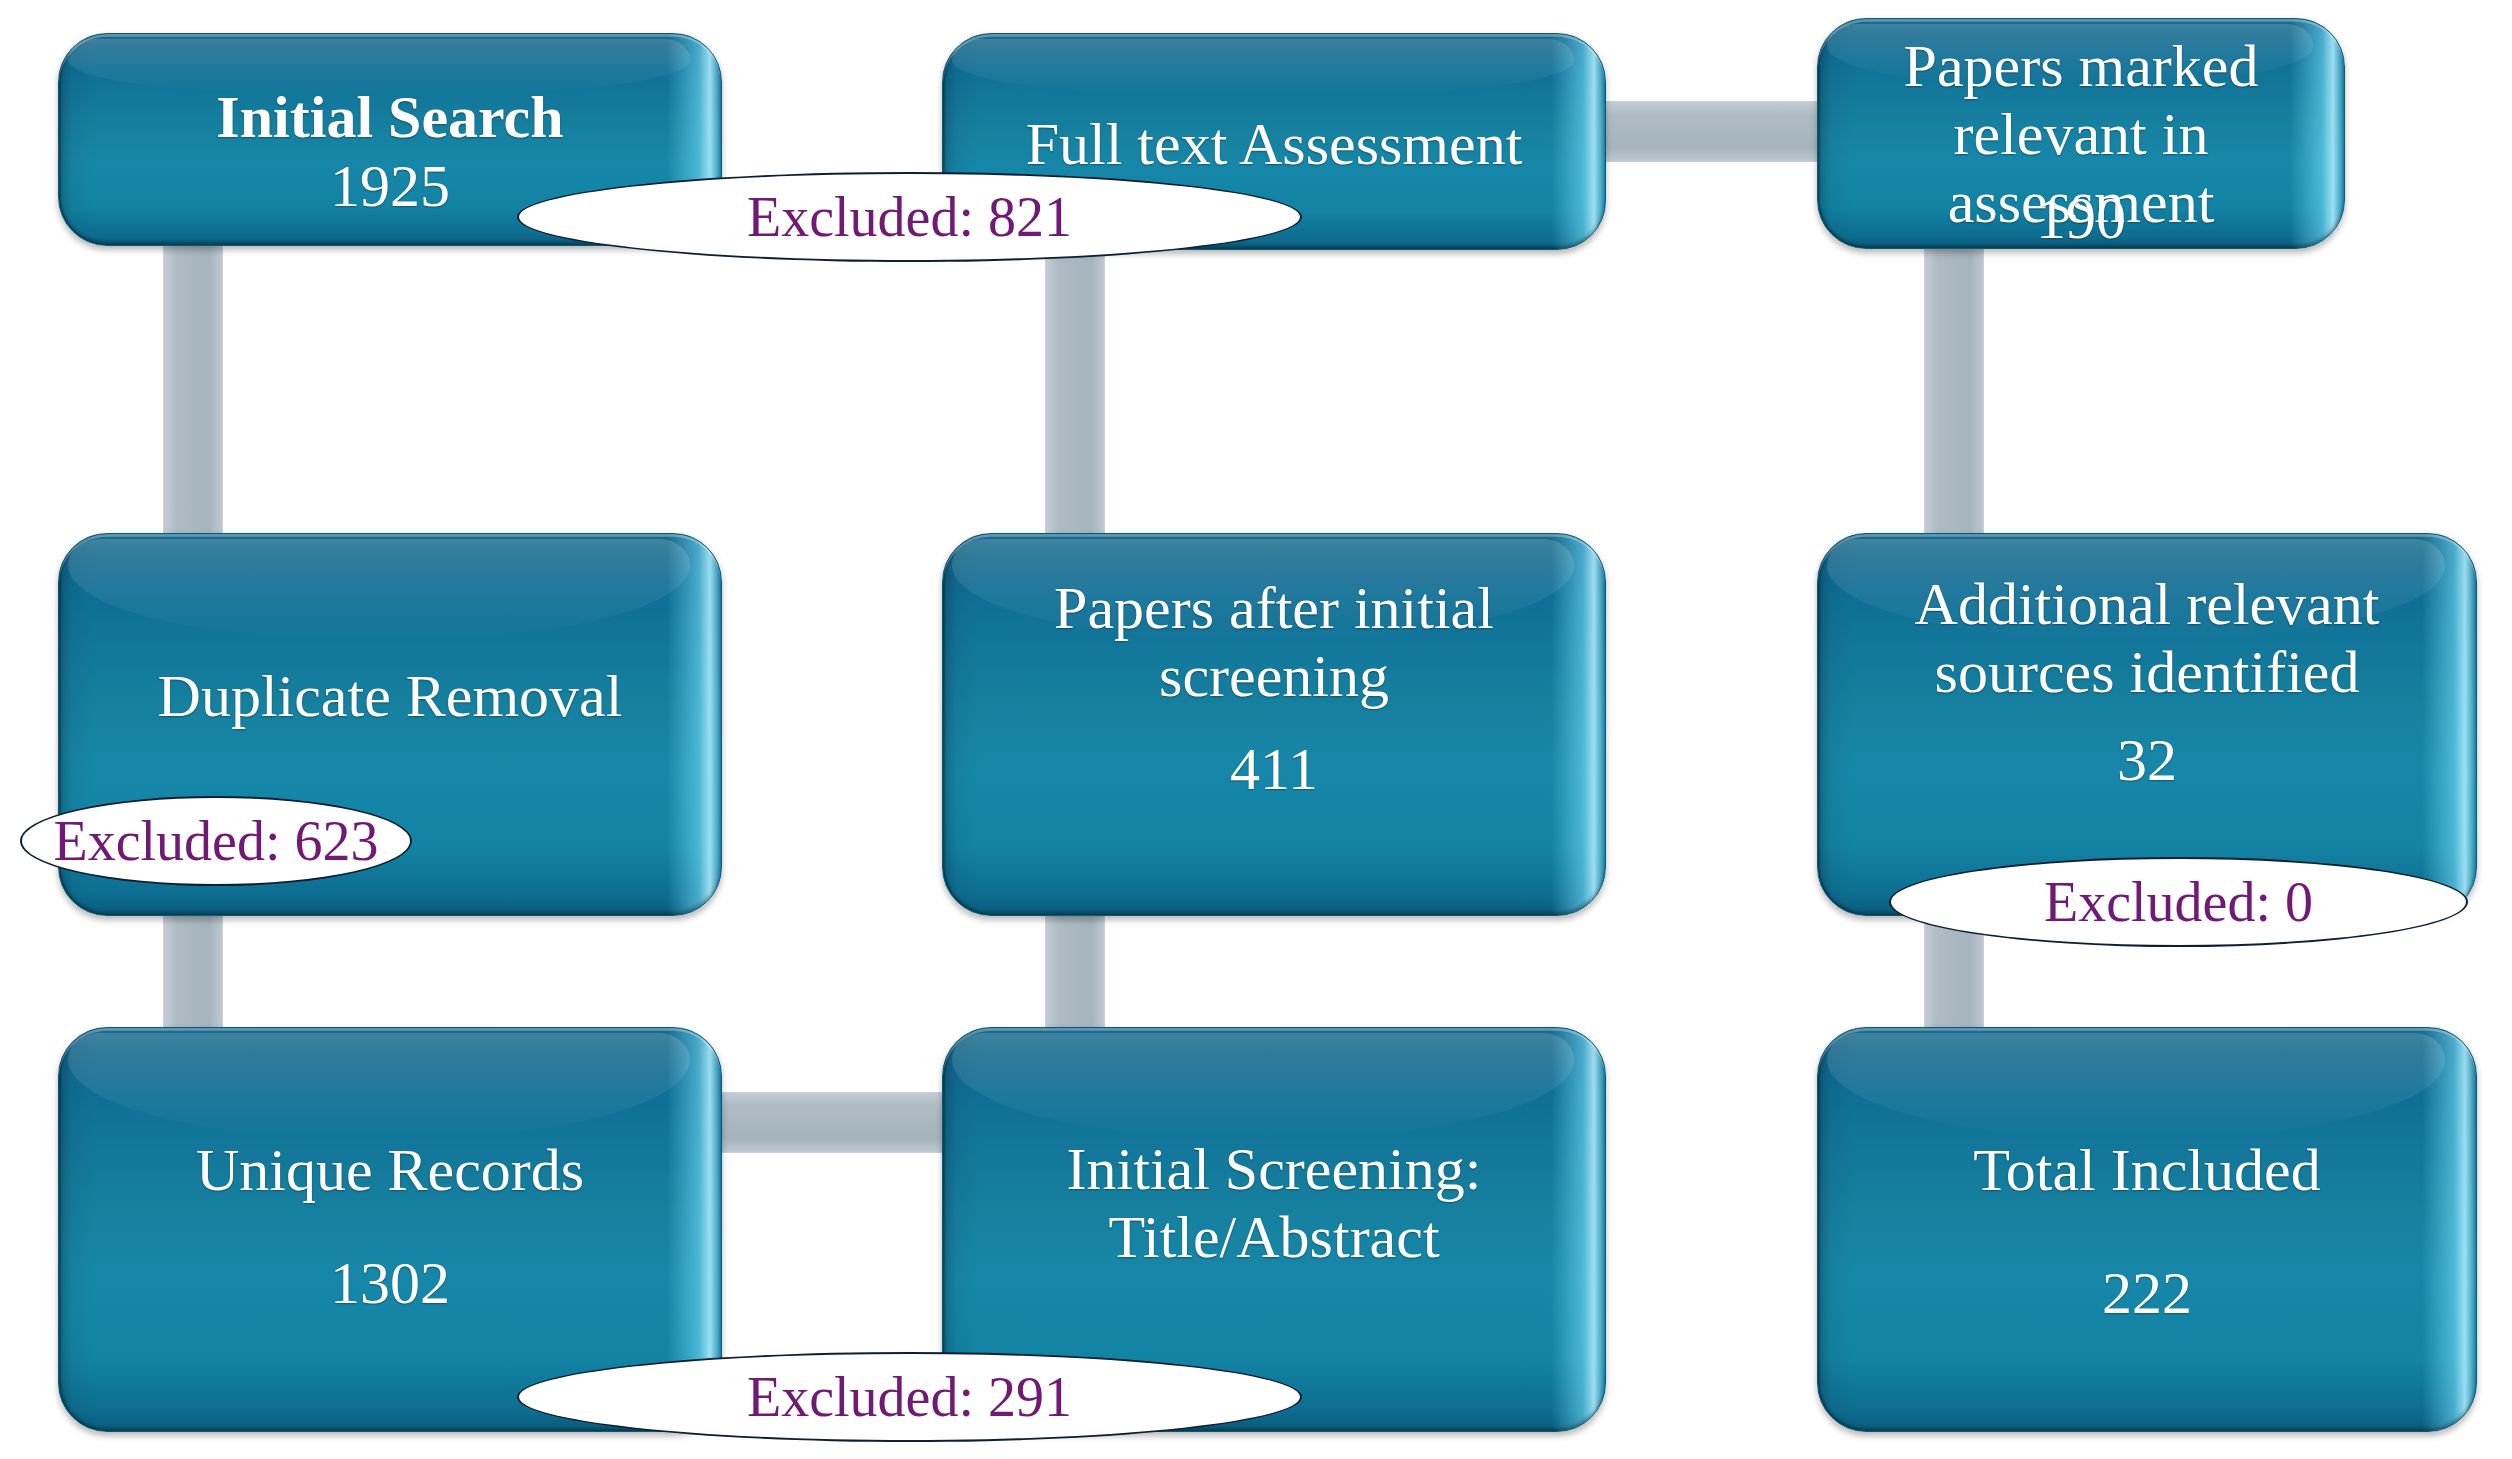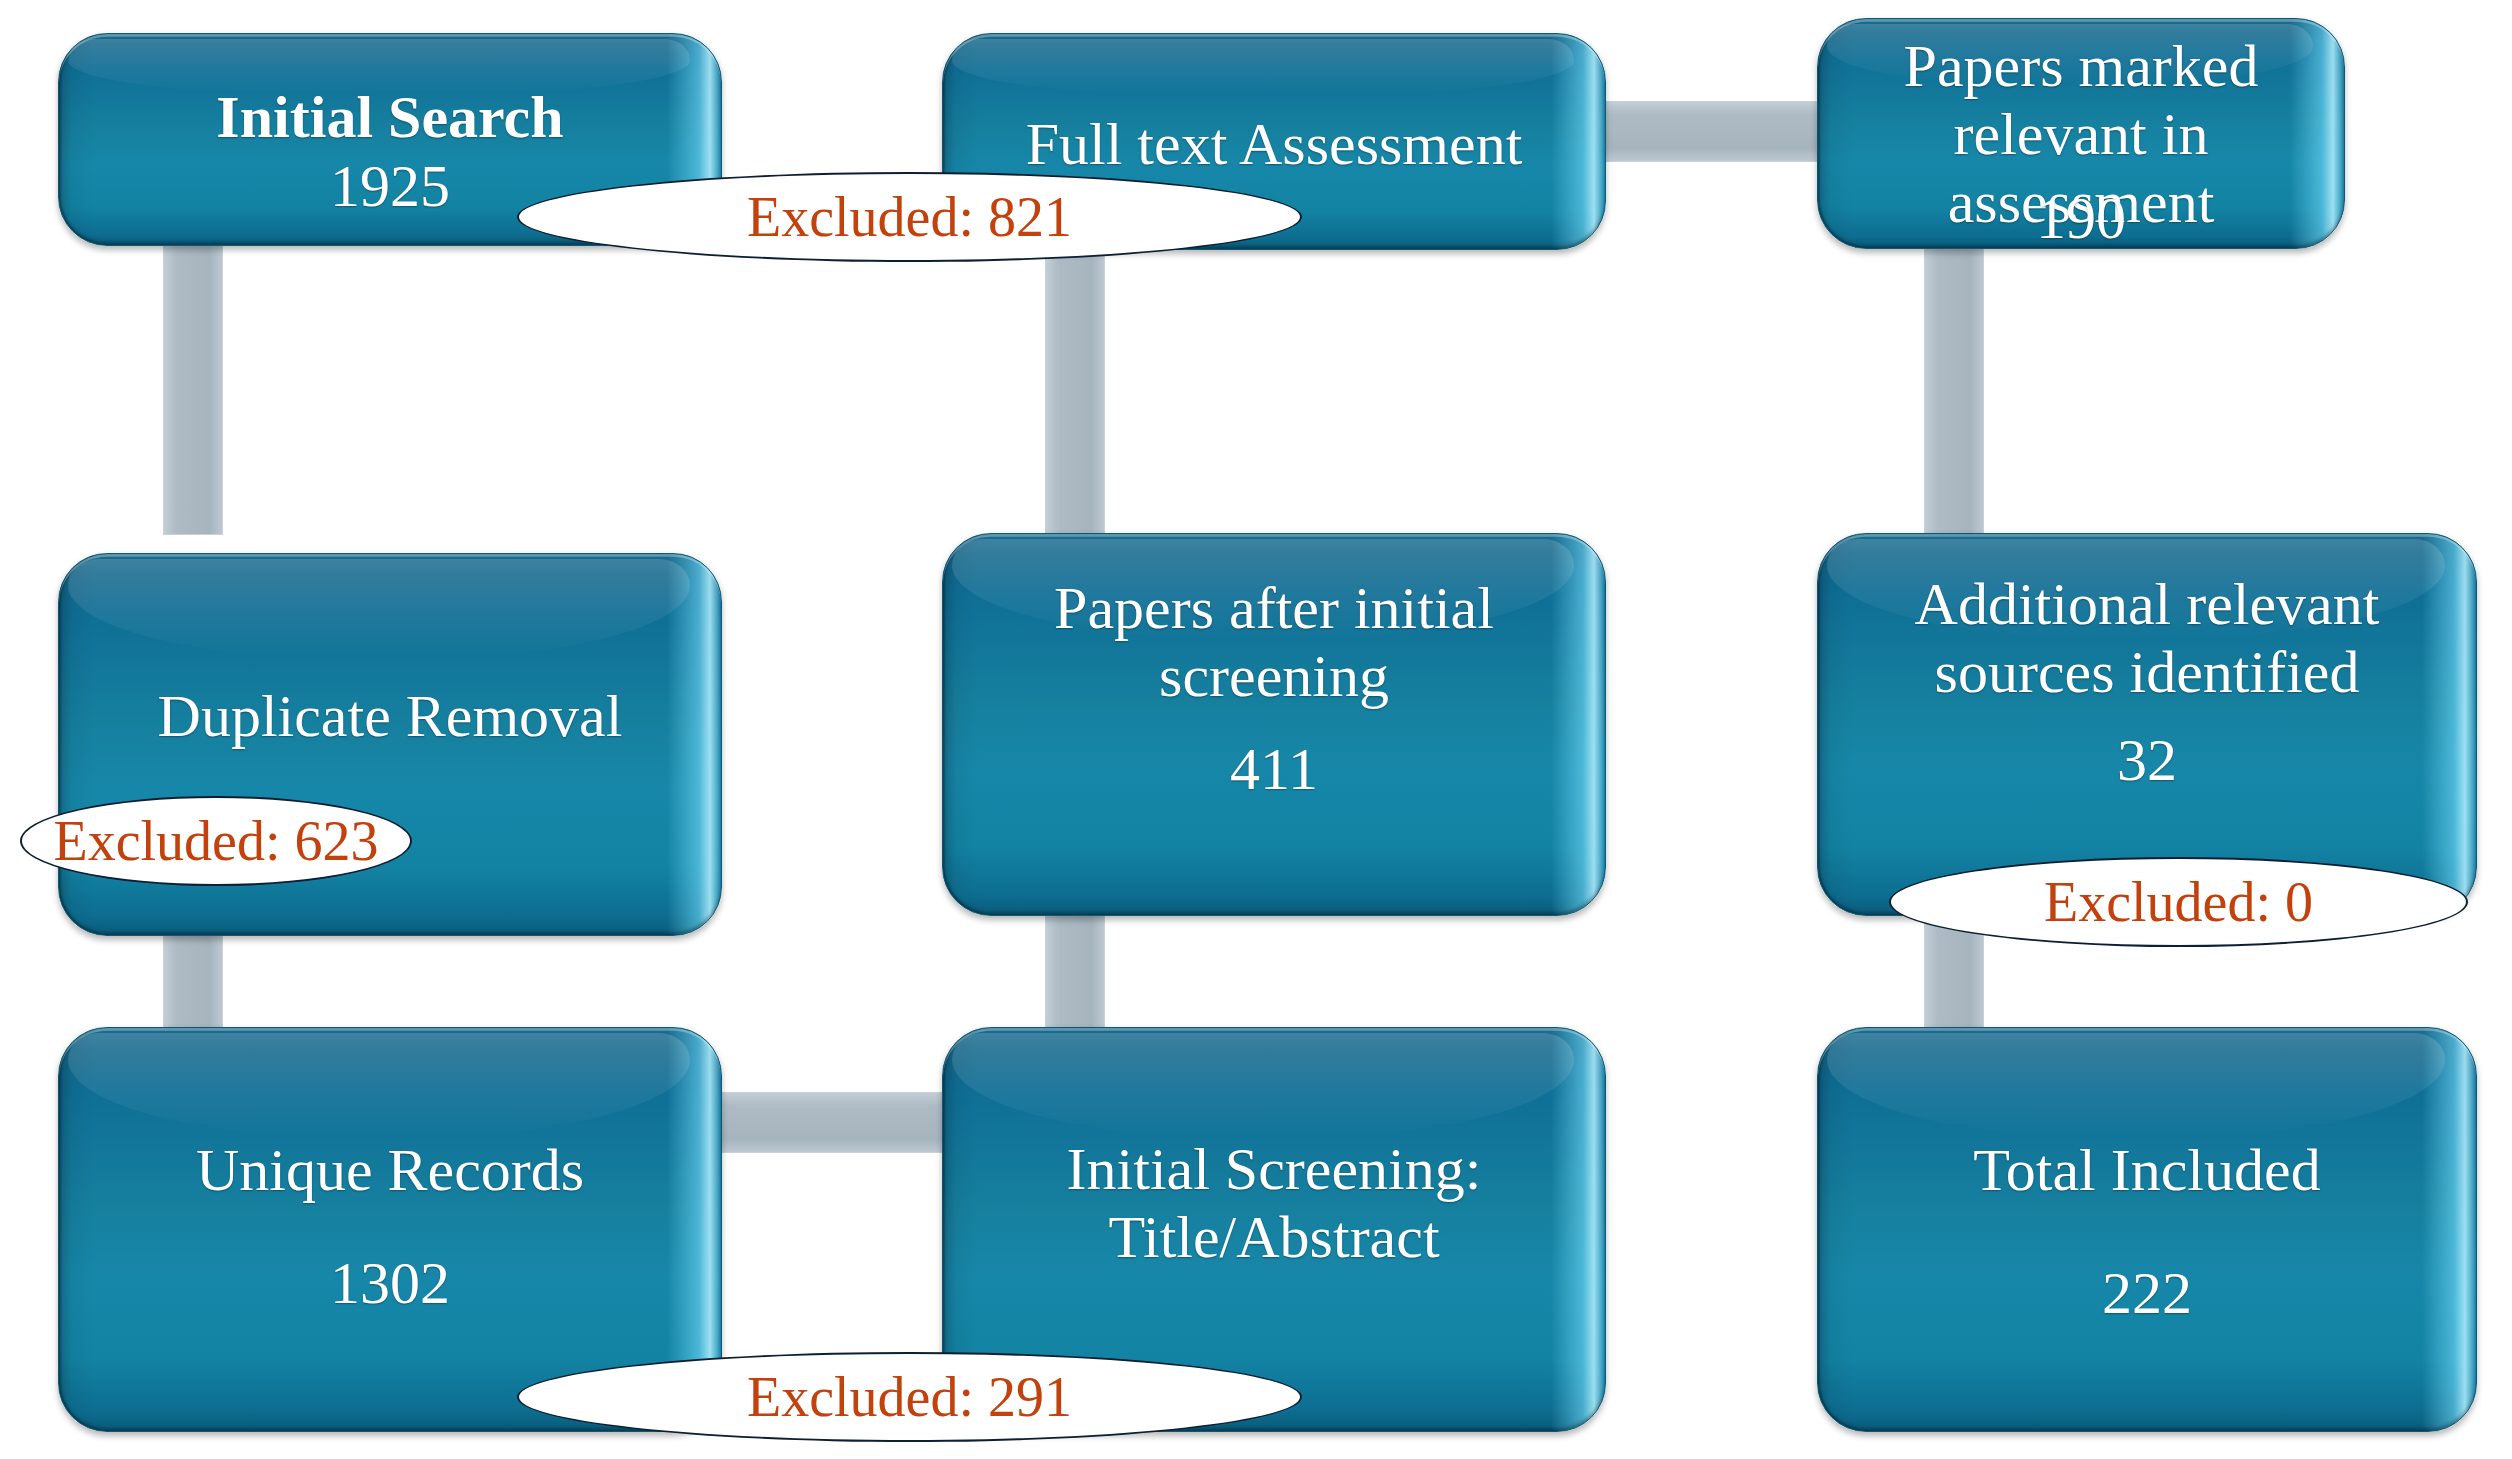--- a/index.html
+++ b/index.html
@@ -92,21 +92,21 @@
     background: #ffffff;
     border: 2.7px solid #0d1f33;
     border-radius: 50%;
     z-index: 6;
     display: flex;
     align-items: center;
     justify-content: center;
     box-sizing: border-box;
   }
   .ellipse span {
-    color: #c2410c;
+    color: #701a75;
     font-size: 56px;
     white-space: nowrap;
   }
 </style>
 </head>
 <body>
 
 <div id="diagram">
 
   <div class="connector vertical" style="left:163px; top:242px; width:60px; height:293px;"></div>
@@ -135,21 +135,21 @@
   </div>
   <div class="ellipse" style="left:517px; top:172px; width:785px; height:90px;">
     <span>Excluded: 821</span>
   </div>
 
   <div class="node" style="left:1817px; top:18px; width:528px; height:231px;">
     <div class="node-text node-label" style="top:12.7px;">Papers marked relevant in assessment</div>
     <div class="node-text node-count" style="top:165px;">190</div>
   </div>
 
-  <div class="node" style="left:58px; top:533px; width:664px; height:383px;margin-top:20px;">
+  <div class="node" style="left:58px; top:533px; width:664px; height:383px;">
     <div class="node-text node-label" style="top:128px;">Duplicate Removal</div>
   </div>
   <div class="ellipse" style="left:20px; top:796px; width:392px; height:90px;">
     <span>Excluded: 623</span>
   </div>
 
   <div class="node" style="left:942px; top:533px; width:664px; height:383px;">
     <div class="node-text node-label" style="top:40px;">Papers after initial screening</div>
     <div class="node-text node-count" style="top:201px;">411</div>
   </div>

